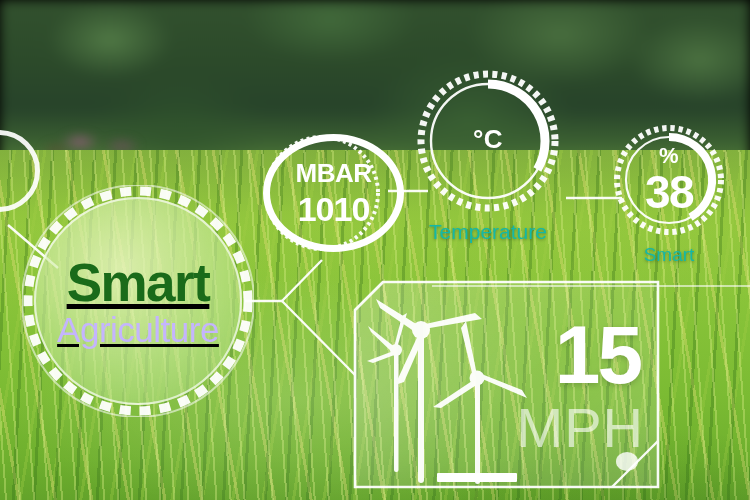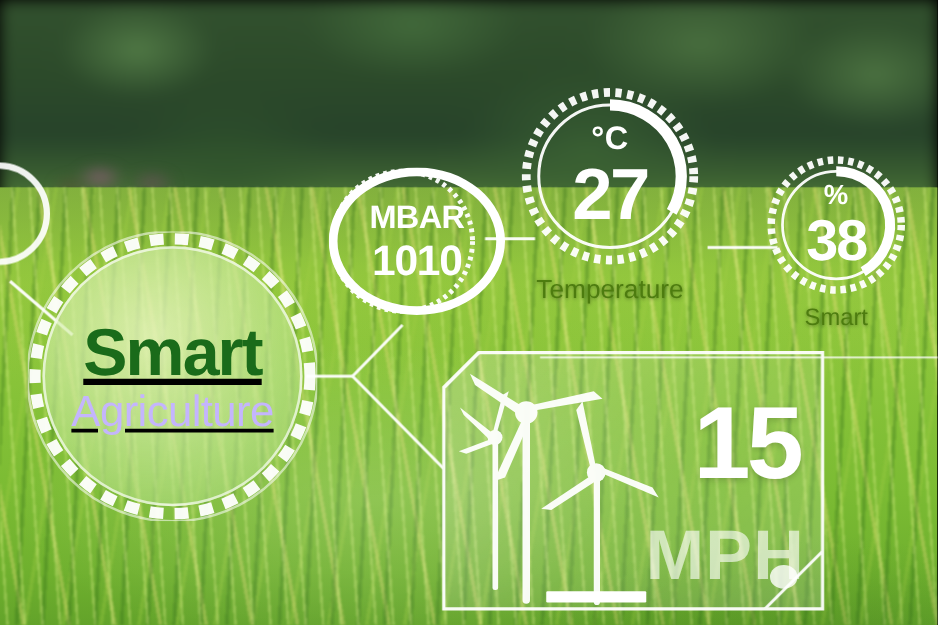--- a/index.html
+++ b/index.html
@@ -45,21 +45,21 @@
   
   .lines{position:absolute;inset:0;}
 
   
   .gauge{position:absolute;}
   .gauge-inner{position:absolute;inset:0;display:flex;flex-direction:column;
     align-items:center;justify-content:center;color:#fff;line-height:1;}
   .g-unit{font-size:25px;font-weight:700;letter-spacing:.5px;}
   .g-val{font-weight:700;}
   .g-label{position:absolute;left:50%;transform:translateX(-50%);
-    color:#4d7c0f;font-size:21px;font-weight:400;white-space:nowrap;
+    color:#14b8a6;font-size:21px;font-weight:400;white-space:nowrap;
     text-shadow:0 1px 3px rgba(0,0,0,.35);text-align:center;}
 
   
   #gauge-mbar{left:263px;top:134px;width:118px;height:118px;padding-left:23px;}
   #gauge-mbar .solid{position:absolute;inset:0;border-radius:50%;border:7px solid #fff;}
   #gauge-mbar .txt{position:absolute;inset:0;display:flex;flex-direction:column;
     align-items:center;justify-content:center;color:#fff;}
   #gauge-mbar .mb-unit{font-size:26px;font-weight:700;letter-spacing:-.5px;}
   #gauge-mbar .mb-val{font-size:34px;font-weight:700;letter-spacing:-1px;margin-top:1px;text-align:right;}
 
@@ -90,22 +90,22 @@
   .smart-sub{font-size:35px;font-weight:400;letter-spacing:-.5px;line-height:1;margin-top:3px;}
 
   
   #panel-wind{position:absolute;left:355px;top:282px;width:303px;height:205px;}
   #panel-wind .glass{position:absolute;inset:0;
     background:linear-gradient(135deg, rgba(255,255,255,.22), rgba(255,255,255,.10) 55%, rgba(255,255,255,.18));
     -webkit-clip-path:polygon(28px 0, 100% 0, 100% 100%, 0 100%, 0 28px);
     clip-path:polygon(28px 0, 100% 0, 100% 100%, 0 100%, 0 28px);}
   .wind-val{position:absolute;right:18px;top:32px;color:#fff;font-size:82px;
     font-weight:700;letter-spacing:-3px;line-height:1;text-shadow:0 2px 6px rgba(0,0,0,.18);}
-  .wind-unit{position:absolute;right:14px;top:134px;color:rgba(255,255,255,.62);
-    font-size:56px;font-weight:700;letter-spacing:1px;line-height:1;}
+  .wind-unit{position:absolute;right:14px;top:118px;color:rgba(255,255,255,.62);
+    font-size:56px;font-weight:400;letter-spacing:1px;line-height:1;}
   .wind-bar{position:absolute;left:27%;bottom:5px;width:80px;height:9px;background:#fff;border-radius:1px;}
   .wind-dot{position:absolute;right:20px;bottom:16px;width:22px;height:19px;border-radius:50%;
     background:rgba(255,255,255,.80);}
 </style>
 </head>
 <body>
 
 <div id="stage">
 
   <div class="bg">
@@ -173,21 +173,20 @@
     <svg width="146" height="146" viewBox="0 0 146 146" style="position:absolute;inset:0;">
 
       <circle cx="73" cy="73" r="67" fill="none" stroke="#ffffff" stroke-width="7" stroke-dasharray="5 4.4" opacity="0.95"></circle>
 
       <circle cx="73" cy="73" r="57" fill="none" stroke="rgba(255,255,255,.95)" stroke-width="2.4"></circle>
 
       <path d="M73 16 A57 57 0 0 1 122.4 101.5" fill="none" stroke="#ffffff" stroke-width="9" stroke-linecap="butt"></path>
     </svg>
     <div class="gauge-inner">
       <div class="g-unit">°C</div>
-      <div class="g-val">27</div>
     </div>
     <div class="g-label">Temperature</div>
   </div>
 
   <div class="gauge" id="gauge-water">
     <svg width="114" height="114" viewBox="0 0 114 114" style="position:absolute;inset:0;">
       <circle cx="57" cy="57" r="52" fill="none" stroke="#ffffff" stroke-width="6" stroke-dasharray="4.4 3.8" opacity="0.95"></circle>
       <circle cx="57" cy="57" r="43" fill="none" stroke="rgba(255,255,255,.95)" stroke-width="2.2"></circle>
       <path d="M57 14 A43 43 0 0 1 78.5 94.3" fill="none" stroke="#ffffff" stroke-width="8" stroke-linecap="butt"></path>
     </svg>

